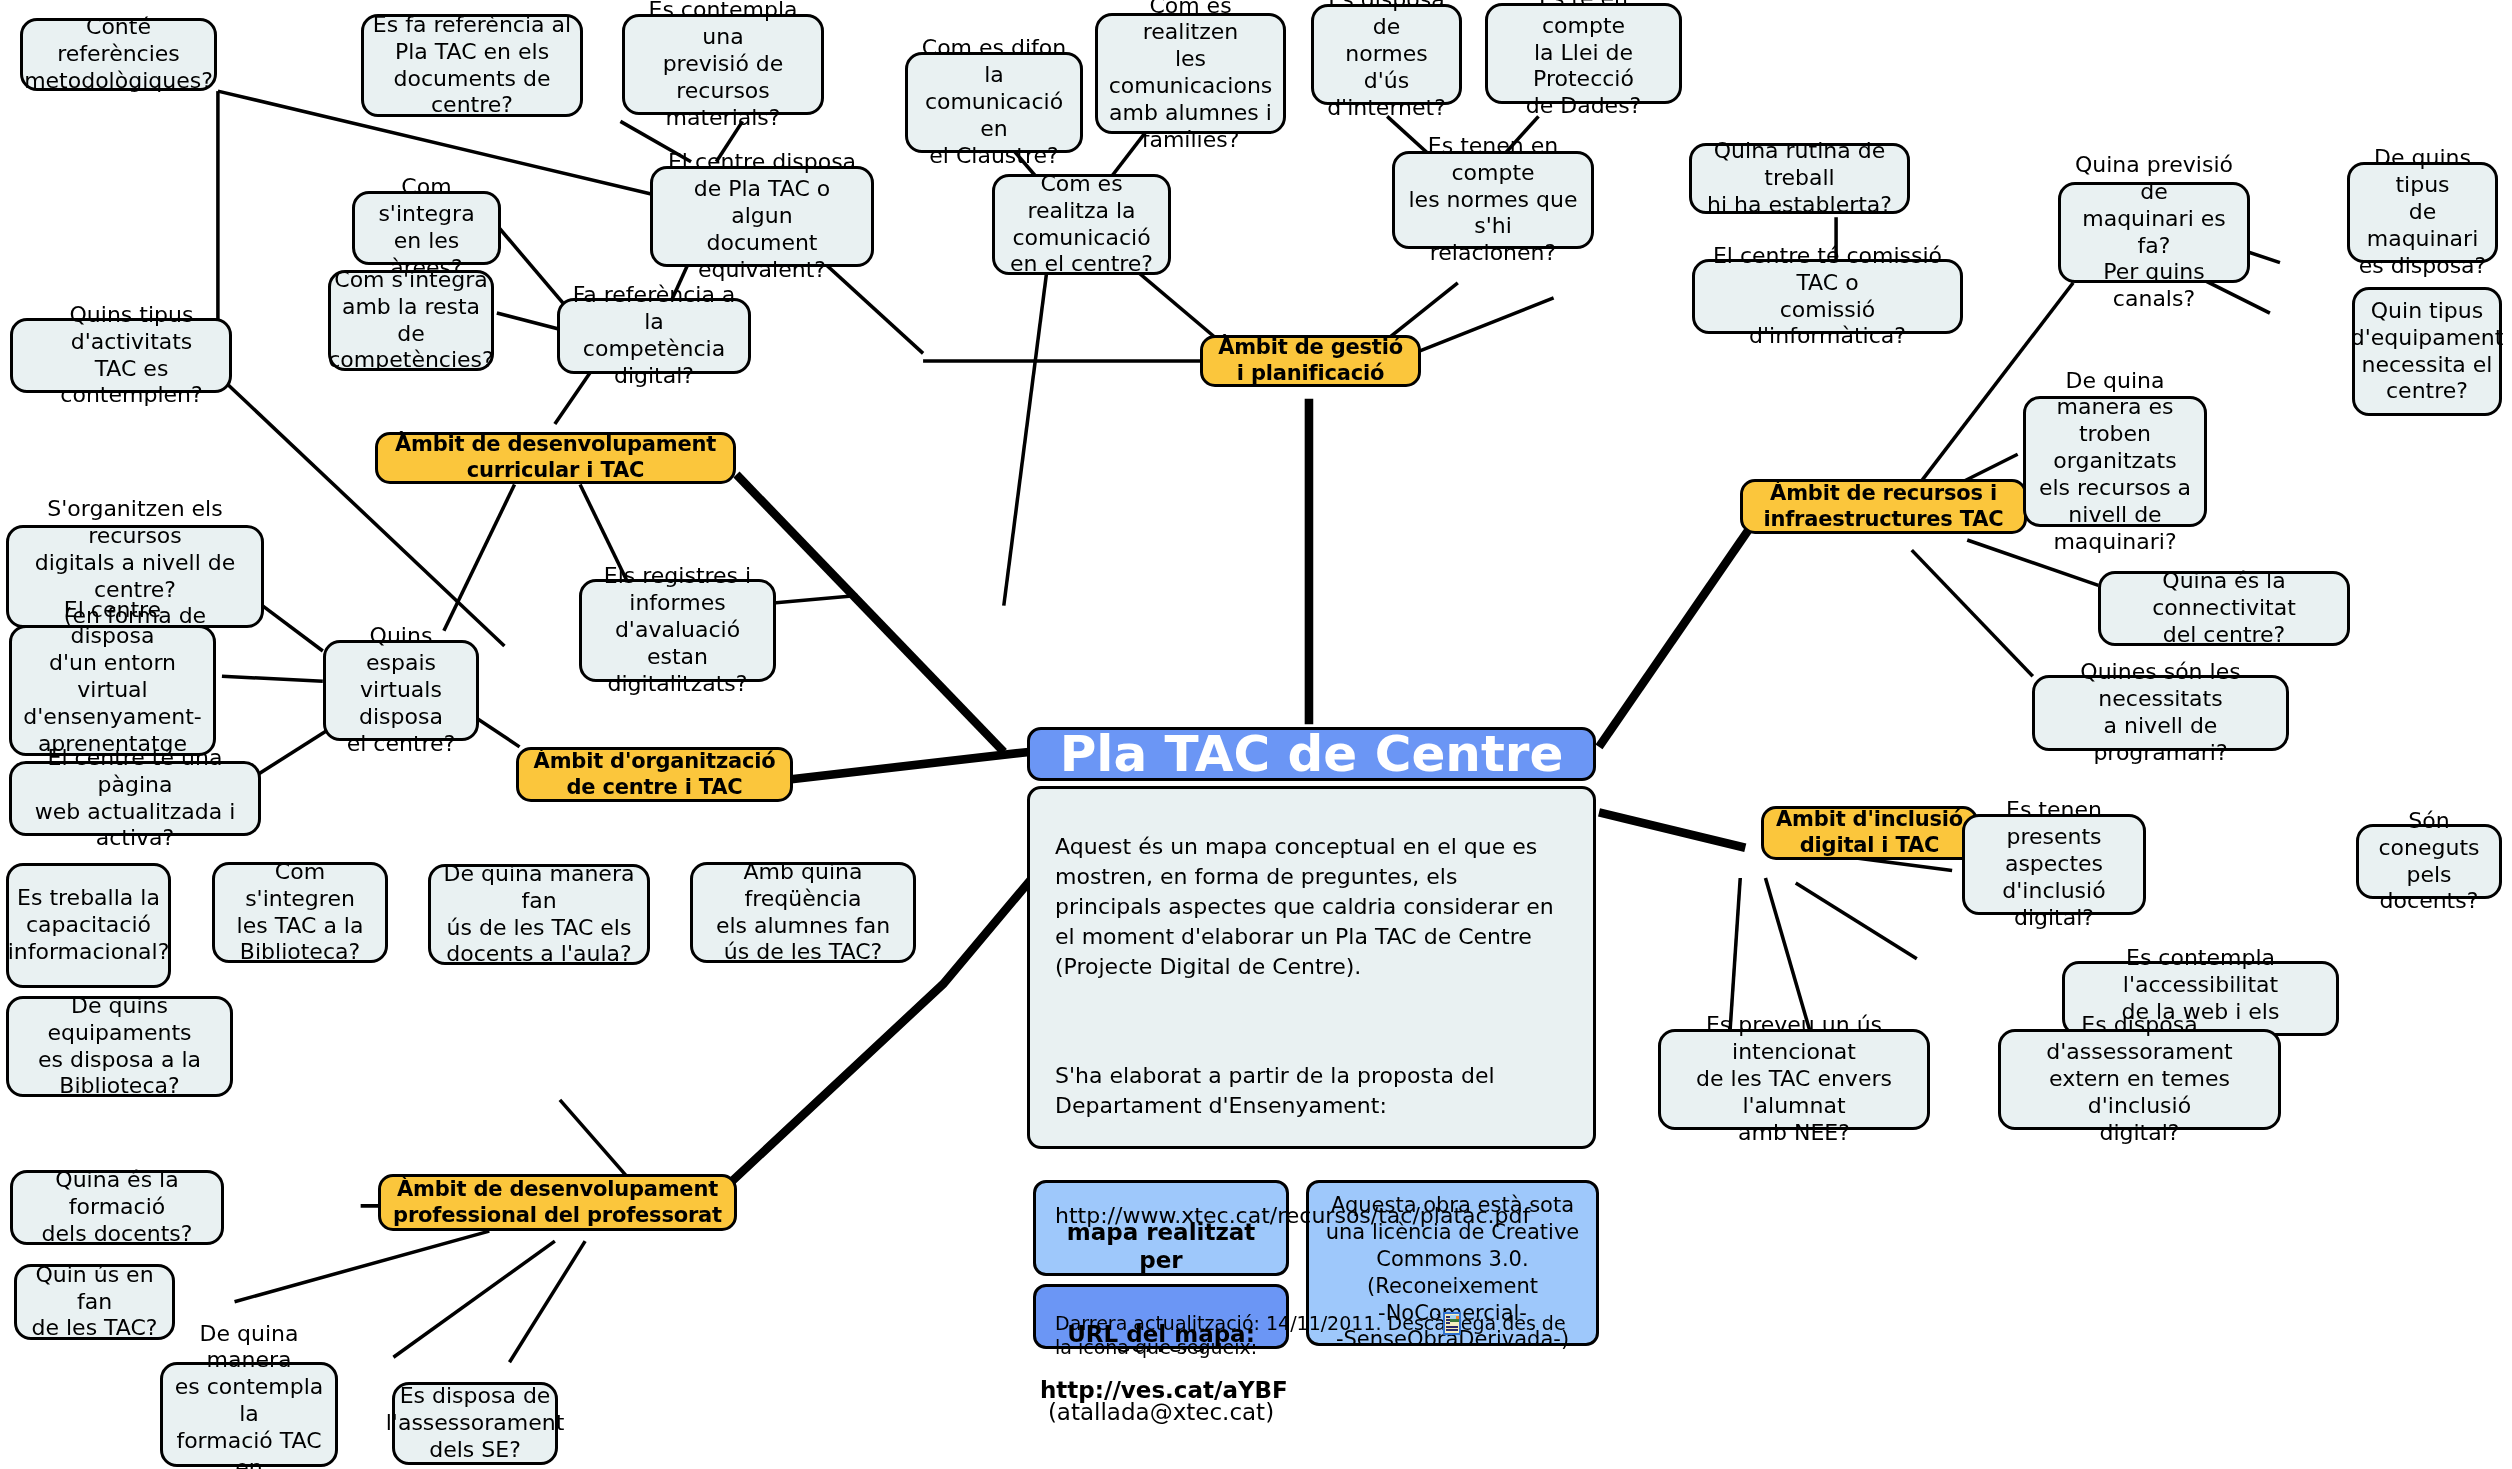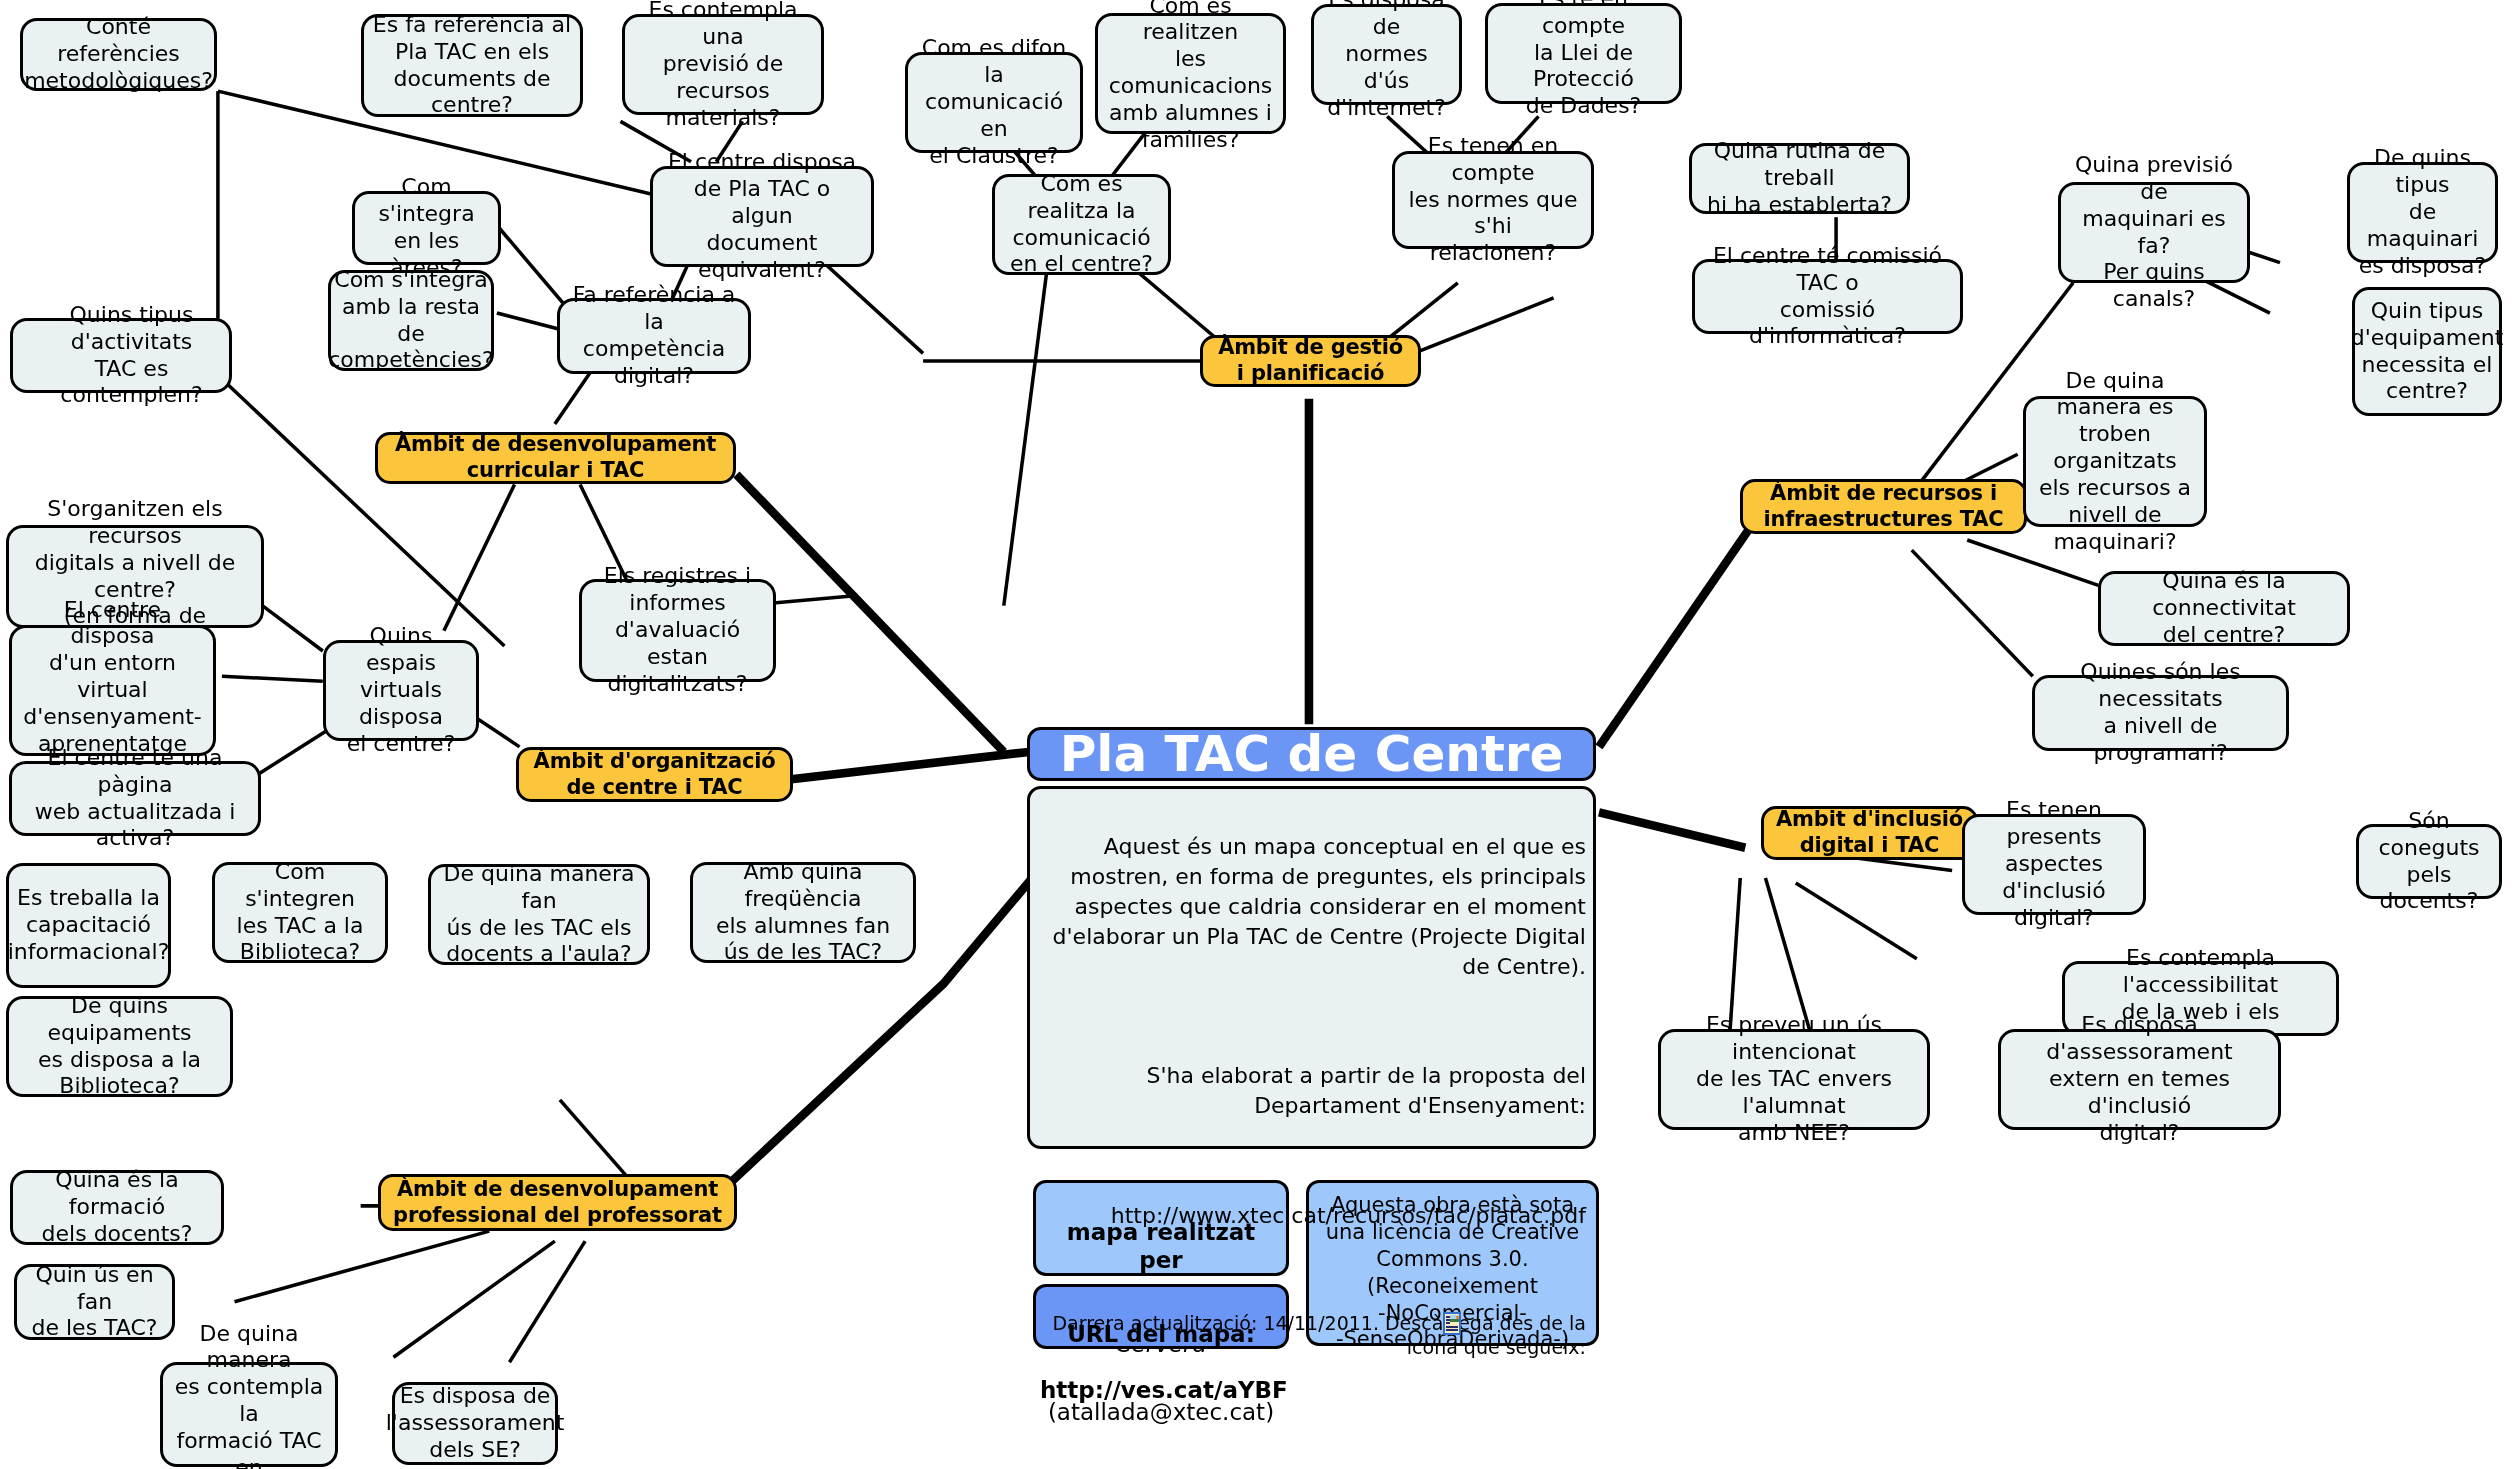--- a/index.html
+++ b/index.html
@@ -34,24 +34,24 @@
     background:#6b96f5;
     color:#ffffff;
     font-weight:bold;
     font-size:50px;
     border-radius:14px;
     z-index:7;
   }
   .node.center-body{
     background:#e9f1f2;
     display:block;
-    text-align:right;
+    text-align:left;
     font-size:22px;
     line-height:1.36;
-    padding:13px 7px;
+    padding:13px 25px;
     border-radius:14px;
     z-index:6;
   }
   .center-body .small{ font-size:19px; line-height:1.3; display:block; }
   .center-body p{margin:0 0 0 0;}
   .center-body .gap{height:20px;}
   .node.credit{
     background:#9ec8fb;
     font-weight:bold;
     font-size:23px;

